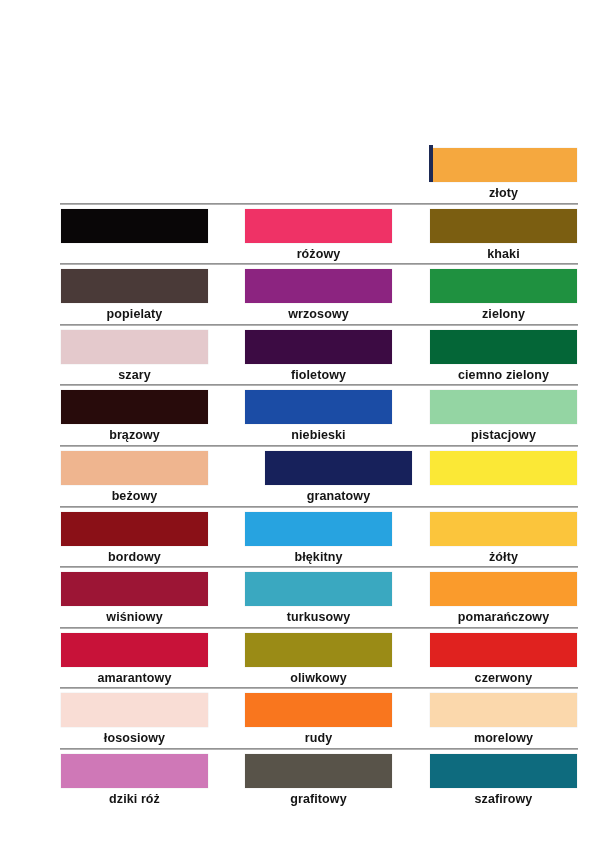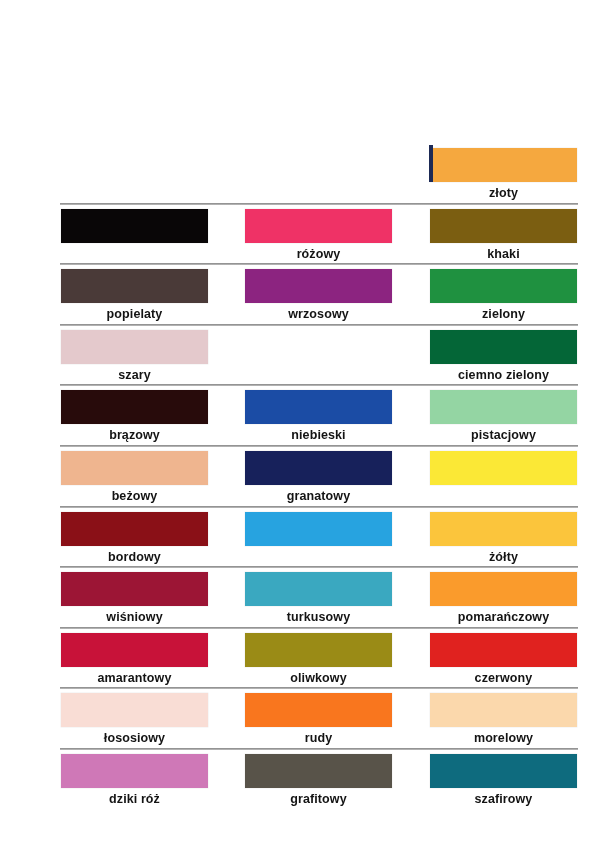--- a/index.html
+++ b/index.html
@@ -136,20 +136,26 @@
       </div>
     </div>
     <div class="row" style="top: 323.8px;">
       <div class="sep" style="top: 0px;"></div>
       <div class="cell c1" style="top: 6px;">
         <div class="cell-inner">
           <span class="swatch" title="#e4c9cc" style="background: rgb(228, 201, 204);"></span>
           <span class="label">szary</span>
         </div>
       </div>
+      <div class="cell c2" style="top: 6px;">
+        <div class="cell-inner">
+          <span class="swatch" title="#3c0b43" style="background: rgb(60, 11, 67);"></span>
+          <span class="label">fioletowy</span>
+        </div>
+      </div>
       <div class="cell c3" style="top: 6px;">
         <div class="cell-inner">
           <span class="swatch" title="#046637" style="background: rgb(4, 102, 55);"></span>
           <span class="label">ciemno zielony</span>
         </div>
       </div>
     </div>
     <div class="row" style="top: 384.4px;">
       <div class="sep" style="top: 0px;"></div>
       <div class="cell c1" style="top: 6px;">
@@ -172,21 +178,21 @@
       </div>
     </div>
     <div class="row" style="top: 445px;">
       <div class="sep" style="top: 0px;"></div>
       <div class="cell c1" style="top: 6px;">
         <div class="cell-inner">
           <span class="swatch" title="#efb58f" style="background: rgb(239, 181, 143);"></span>
           <span class="label">beżowy</span>
         </div>
       </div>
-      <div class="cell c2" style="top: 6px;">
+      <div class="cell c2" style="top: 6px; margin-left: 20px;">
         <div class="cell-inner">
           <span class="swatch" title="#17215b" style="background: rgb(23, 33, 91);"></span>
           <span class="label">granatowy</span>
         </div>
       </div>
       <div class="cell c3" style="top: 6px;">
         <div class="cell-inner">
           <span class="swatch" title="#fbe836" style="background: rgb(251, 232, 54);"></span>
         </div>
       </div>
@@ -195,20 +201,21 @@
       <div class="sep" style="top: 0px;"></div>
       <div class="cell c1" style="top: 6px;">
         <div class="cell-inner">
           <span class="swatch" title="#8a1017" style="background: rgb(138, 16, 23);"></span>
           <span class="label">bordowy</span>
         </div>
       </div>
       <div class="cell c2" style="top: 6px;">
         <div class="cell-inner">
           <span class="swatch" title="#27a3e0" style="background: rgb(39, 163, 224);"></span>
+          <span class="label">błękitny</span>
         </div>
       </div>
       <div class="cell c3" style="top: 6px;">
         <div class="cell-inner">
           <span class="swatch" title="#fbc53c" style="background: rgb(251, 197, 60);"></span>
           <span class="label">żółty</span>
         </div>
       </div>
     </div>
     <div class="row" style="top: 566.2px;">

